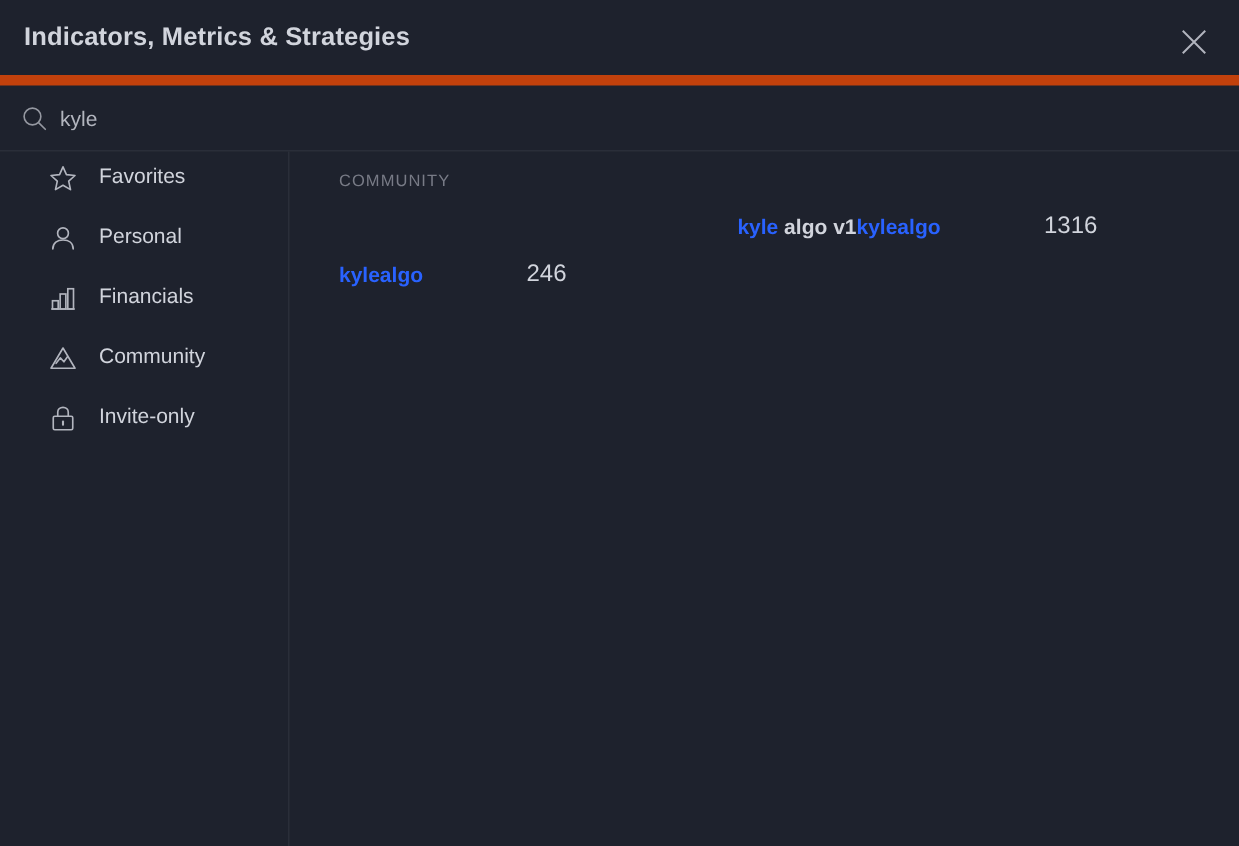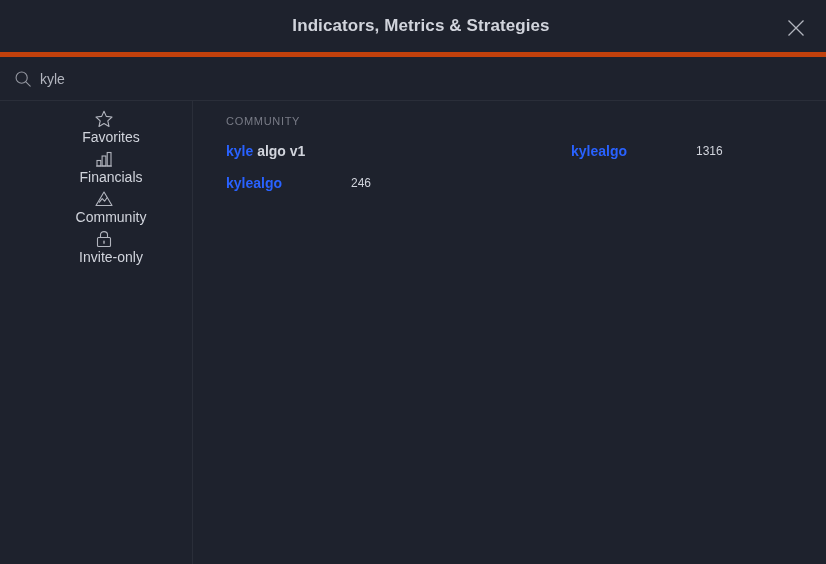--- a/index.html
+++ b/index.html
@@ -22,25 +22,24 @@
     display: flex;
     flex-direction: column;
     box-sizing: border-box;
   }
 
   
   .header {
     position: relative;
     height: 57px;
     flex: 0 0 57px;
-    border-bottom: 5px solid #c2410c;
-    box-sizing: border-box;
-    display: flex;
-    align-items: center;
-    justify-content: center;
+    border-bottom: 7px solid #c2410c;
+    box-sizing: border-box;
+    display: flex;
+    align-items: center;
   }
   .header-title {
     margin-left: 16px;
     font-size: 17px;
     font-weight: bold;
     color: #d1d4dc;
     letter-spacing: .1px;
     white-space: nowrap;
   }
   .close-button {
@@ -92,25 +91,24 @@
   .sidebar {
     width: 193px;
     flex: 0 0 193px;
     border-right: 1px solid #2a2e39;
     box-sizing: border-box;
     padding-top: 8px;
   }
   .sidebar-item {
     height: 40px;
     display: flex;
-    align-items: center;
-    padding-left: 16px;
+    align-items: flex-start;
+    padding-left: 32px;
     cursor: pointer;
     box-sizing: border-box;
-    flex-direction: column;
   }
   .sidebar-icon {
     width: 20px;
     height: 20px;
     flex: 0 0 20px;
     display: block;
   }
   .sidebar-label {
     margin-left: 14px;
     font-size: 14px;
@@ -143,31 +141,32 @@
   }
   .result-name {
     font-size: 14px;
     font-weight: bold;
     color: #d1d4dc;
     white-space: nowrap;
     flex: 0 0 auto;
     width: 345px;
     overflow: hidden;
     text-overflow: ellipsis;
+    text-align: right;
   }
   .result-author {
     font-size: 14px;
     color: #2962ff;
     white-space: nowrap;
     flex: 0 0 auto;
     width: 125px;
     font-weight: bold;
   }
   .result-count {
-    font-size: 12px;
+    font-size: 16px;
     color: #d1d4dc;
     white-space: nowrap;
     flex: 0 0 auto;
   }
   .hl { color: #2962ff; font-weight: bold; }
 </style>
 </head>
 <body>
 
 <div class="dialog">
@@ -193,20 +192,27 @@
 
     <div class="sidebar">
 
       <div class="sidebar-item">
         <svg class="sidebar-icon" viewBox="0 0 20 20">
           <path d="M10 2.2 L12.3 7.4 L18 8 L13.8 11.8 L15 17.4 L10 14.5 L5 17.4 L6.2 11.8 L2 8 L7.7 7.4 Z" fill="none" stroke="#b2b5be" stroke-width="1.1" stroke-linejoin="round"></path>
         </svg>
         <span class="sidebar-label">Favorites</span>
       </div>
 
+      <div class="sidebar-item">
+        <svg class="sidebar-icon" viewBox="0 0 20 20">
+          <circle cx="10" cy="6.5" r="3.6" fill="none" stroke="#b2b5be" stroke-width="1.1"></circle>
+          <path d="M3.2 17 C3.2 12.8 6.3 11 10 11 C13.7 11 16.8 12.8 16.8 17" fill="none" stroke="#b2b5be" stroke-width="1.1" stroke-linecap="round"></path>
+        </svg>
+        <span class="sidebar-label">Personal</span>
+      </div>
 
 
       <div class="sidebar-item">
         <svg class="sidebar-icon" viewBox="0 0 20 20">
           <path d="M2.5 17 L17.5 17" stroke="#b2b5be" stroke-width="1.1" stroke-linecap="round" fill="none"></path>
           <rect x="3" y="11.5" width="3.8" height="5.5" fill="none" stroke="#b2b5be" stroke-width="1.1"></rect>
           <rect x="8.1" y="7" width="3.8" height="10" fill="none" stroke="#b2b5be" stroke-width="1.1"></rect>
           <rect x="13.2" y="3.5" width="3.8" height="13.5" fill="none" stroke="#b2b5be" stroke-width="1.1"></rect>
         </svg>
         <span class="sidebar-label">Financials</span>

